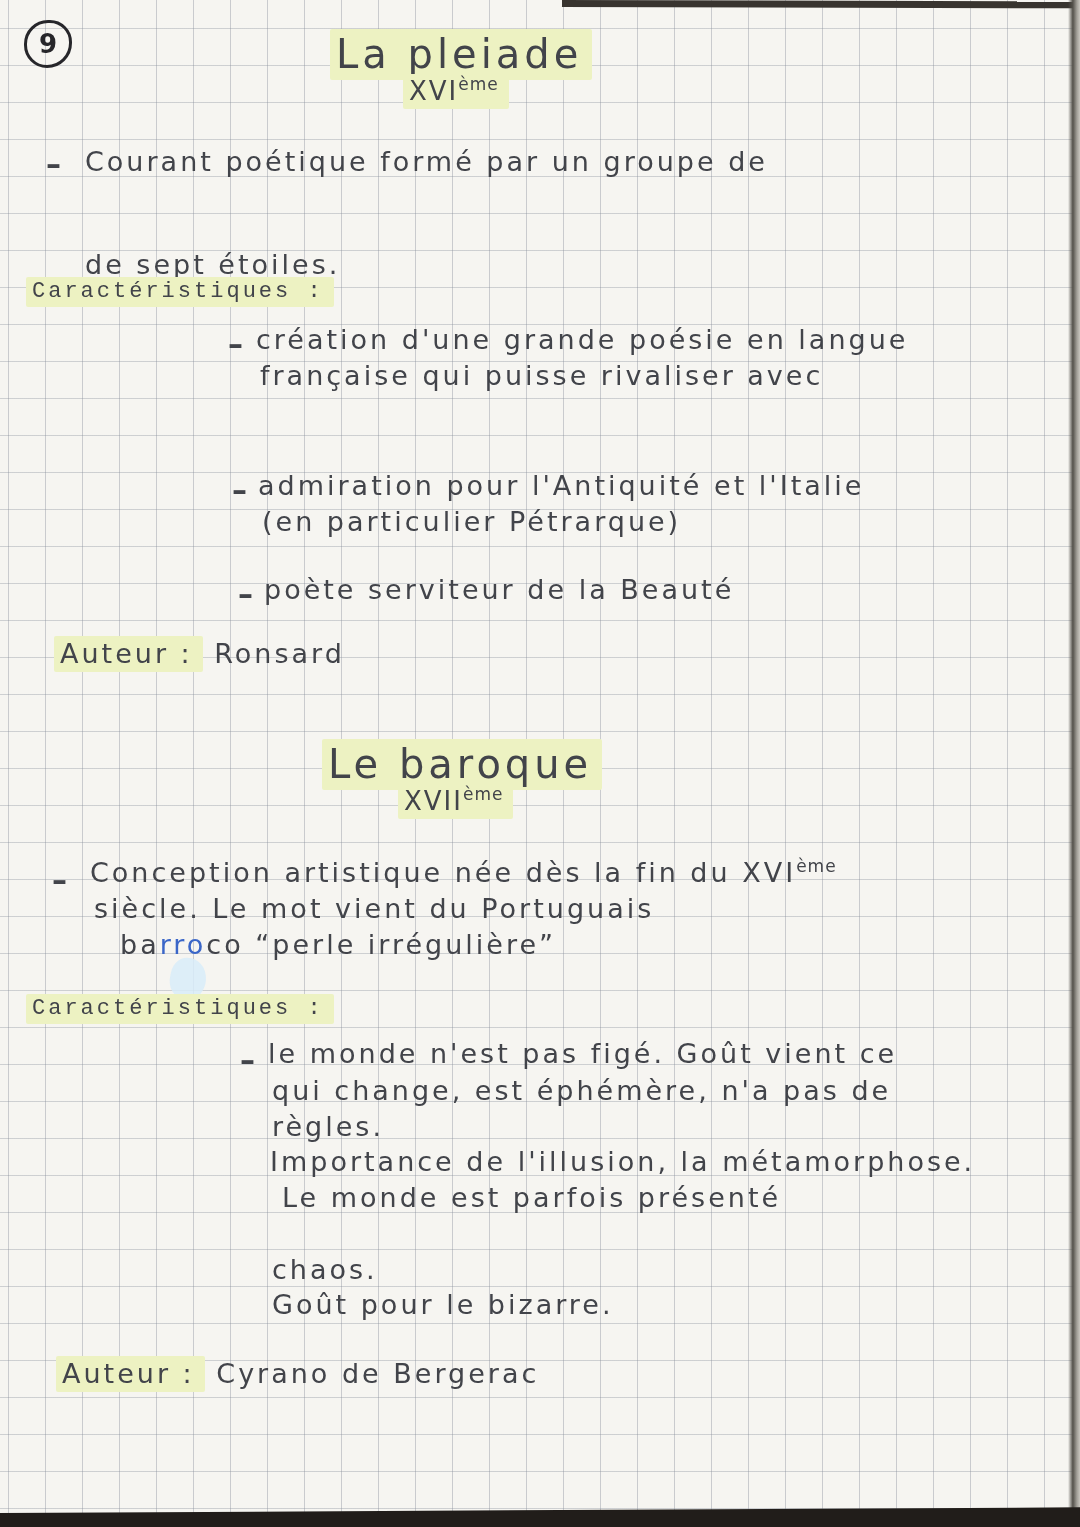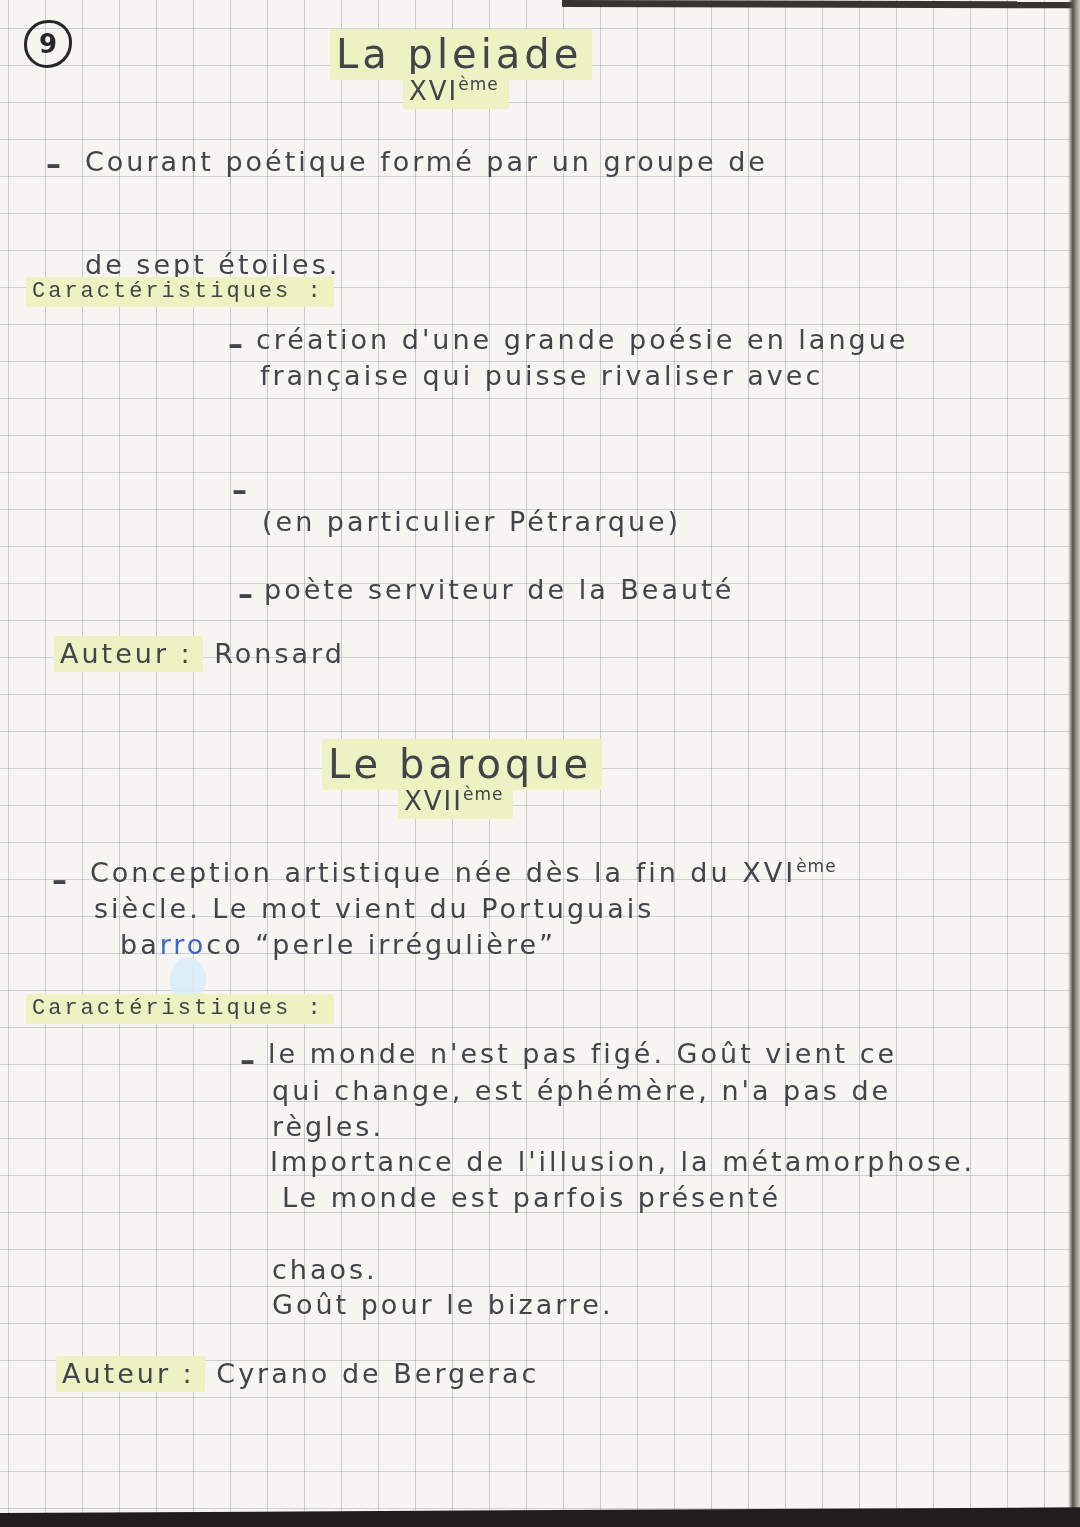--- a/index.html
+++ b/index.html
@@ -74,20 +74,21 @@
 
   <div class="ln charlabel" style="left:26px;top:279px;">
     <span class="hl">Caractéristiques :</span>
   </div>
 
   <span class="dash" style="left:228px;top:326px;">–</span>
   <div class="ln" style="left:256px;top:324px;">création d'une grande poésie en langue</div>
   <div class="ln" style="left:260px;top:360px;">française qui puisse rivaliser avec</div>
 
   <span class="dash" style="left:232px;top:472px;">–</span>
+  <div class="ln" style="left:258px;top:470px;">admiration pour l'Antiquité et l'Italie</div>
   <div class="ln" style="left:262px;top:506px;">(en particulier Pétrarque)</div>
 
   <span class="dash" style="left:238px;top:576px;">–</span>
   <div class="ln" style="left:264px;top:574px;">poète serviteur de la Beauté</div>
 
   <div class="ln" style="left:54px;top:638px;">
     <span class="hl">Auteur :</span>
     <span>Ronsard</span>
   </div>
 

